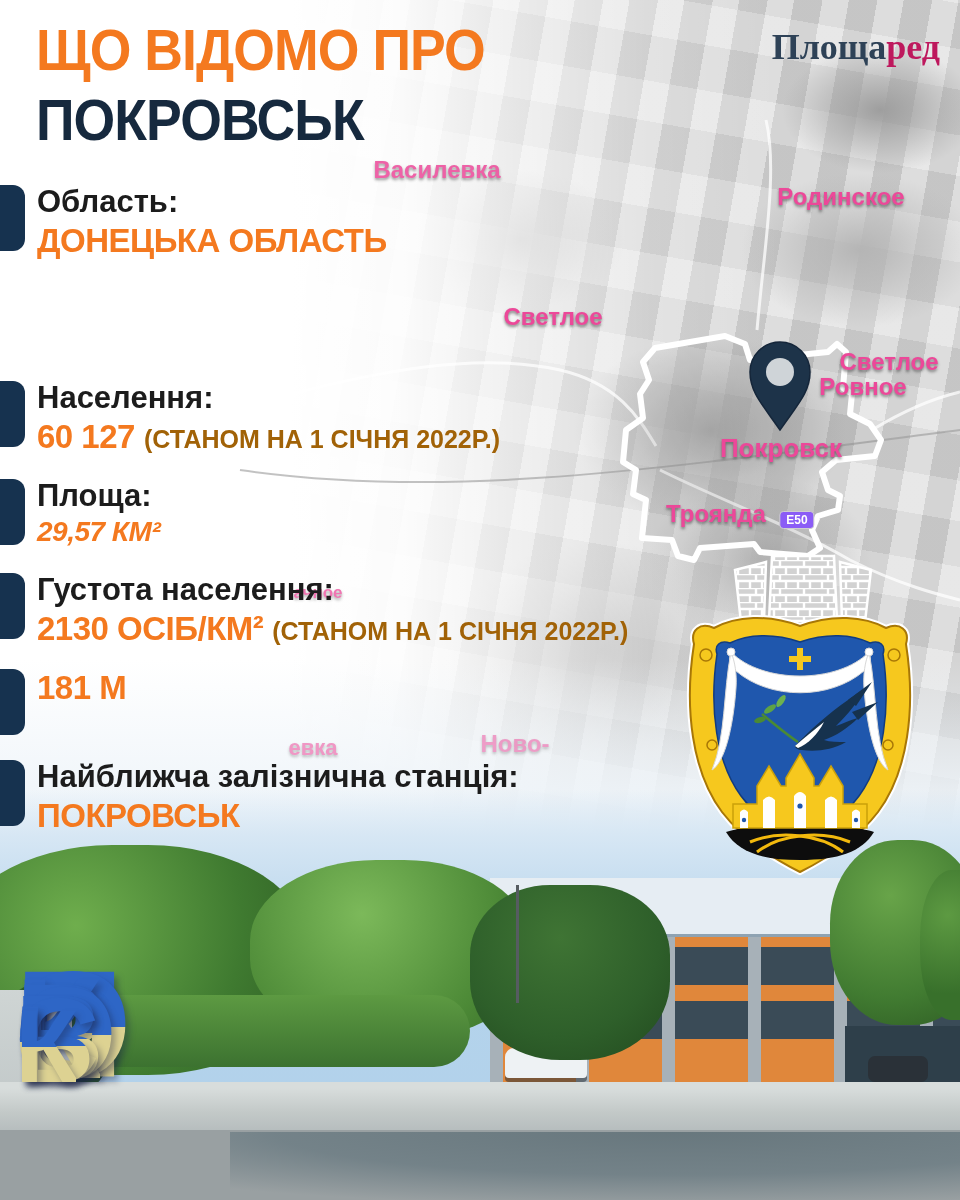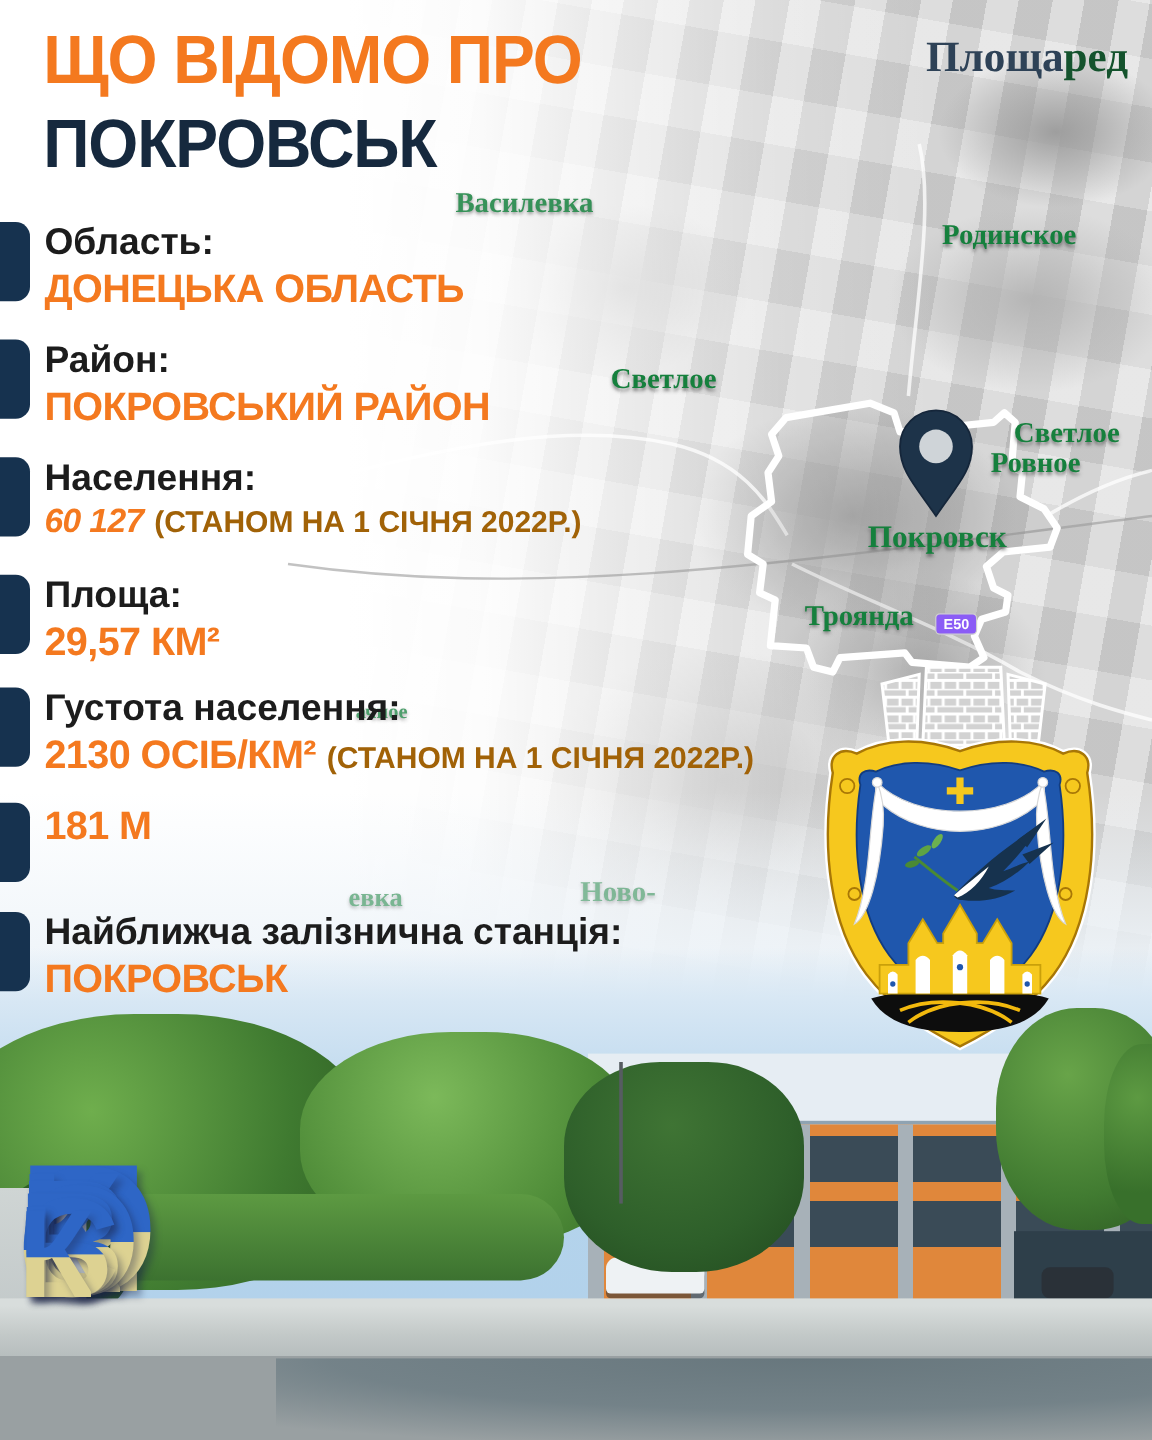--- a/index.html
+++ b/index.html
@@ -26,37 +26,37 @@
     background:linear-gradient(90deg,#fff 0,#fff 290px,rgba(255,255,255,.92) 400px,
       rgba(255,255,255,.55) 520px,rgba(255,255,255,.18) 650px,rgba(255,255,255,0) 780px);
   }
   .map-bottom-fade{
     position:absolute;left:0;top:660px;width:960px;height:210px;z-index:2;
     background:linear-gradient(180deg,rgba(238,244,249,0) 0,rgba(238,244,249,.85) 130px,#e8f1f8 100%);
   }
   .map-svg{position:absolute;left:0;top:0;z-index:3;}
   .map-label{
     position:absolute;z-index:4;transform:translate(-50%,-50%);
-    color:#15803d;font-weight:700;text-shadow:0 2px 3px rgba(70,70,70,.65);white-space:nowrap;font-family:Liberation Serif, serif;
+    color:#ec4899;font-weight:700;text-shadow:0 2px 3px rgba(70,70,70,.65);white-space:nowrap;
   }
   .road-badge{
     position:absolute;z-index:4;transform:translate(-50%,-50%);
     background:#8b5cf6;border:1px solid #cfcfcf;border-radius:4px;
     color:#fff;font-size:12px;font-weight:700;padding:1px 6px;line-height:14px;
     text-shadow:none;
   }
   
   .title{position:absolute;left:36px;z-index:10;font-weight:800;font-size:57px;
     letter-spacing:-1px;line-height:1;transform:scaleX(.94);transform-origin:left top;white-space:nowrap;}
   .title-1{top:22px;color:#F4791F;}
   .title-2{top:92px;color:#16293E;}
   .logo{position:absolute;top:26px;right:20px;z-index:10;
     font-family:"Liberation Serif","DejaVu Serif",serif;font-weight:700;font-size:36px;white-space:nowrap;}
   .logo .p1{color:#2e4257;}
-  .logo .p2{color:#14532d;}
+  .logo .p2{color:#be185d;}
   
   .facts{position:absolute;left:0;top:0;width:640px;height:870px;z-index:10;}
   .fact{position:absolute;left:0;width:640px;}
   .fact-bullet{position:absolute;left:0;top:2px;width:25px;height:66px;
     background:#16324f;border-radius:0 12px 12px 0;}
   .fact-label{margin-left:37px;font-size:31px;font-weight:700;color:#1c1c1c;line-height:37px;}
   .fact-value-row{margin-left:37px;margin-top:2px;white-space:nowrap;}
   .fact-value{font-size:33px;font-weight:800;color:#F4791F;letter-spacing:-.5px;}
   .fact:nth-of-type(3) .fact-value{font-size:28px;font-style:italic;}
   .fact-note{font-size:25px;font-weight:700;color:#a16207;margin-left:9px;}
@@ -252,25 +252,20 @@
   <div class="logo">
     <span class="p1">Площа</span><span class="p2">ред</span>
   </div>
 
   <div class="facts">
     <div class="fact" style="top:183px">
       <span class="fact-bullet"></span>
       <div class="fact-label">Область:</div>
       <div class="fact-value-row"><span class="fact-value">ДОНЕЦЬКА ОБЛАСТЬ</span><span class="fact-note"></span></div>
     </div>
-    <div class="fact" style="top:281px">
-      <span class="fact-bullet"></span>
-      <div class="fact-label">Район:</div>
-      <div class="fact-value-row"><span class="fact-value">ПОКРОВСЬКИЙ РАЙОН</span><span class="fact-note"></span></div>
-    </div>
     <div class="fact" style="top:379px">
       <span class="fact-bullet"></span>
       <div class="fact-label">Населення:</div>
       <div class="fact-value-row"><span class="fact-value">60 127</span><span class="fact-note">(СТАНОМ НА 1 СІЧНЯ 2022Р.)</span></div>
     </div>
     <div class="fact" style="top:477px">
       <span class="fact-bullet"></span>
       <div class="fact-label">Площа:</div>
       <div class="fact-value-row"><span class="fact-value">29,57 КМ²</span><span class="fact-note"></span></div>
     </div>

